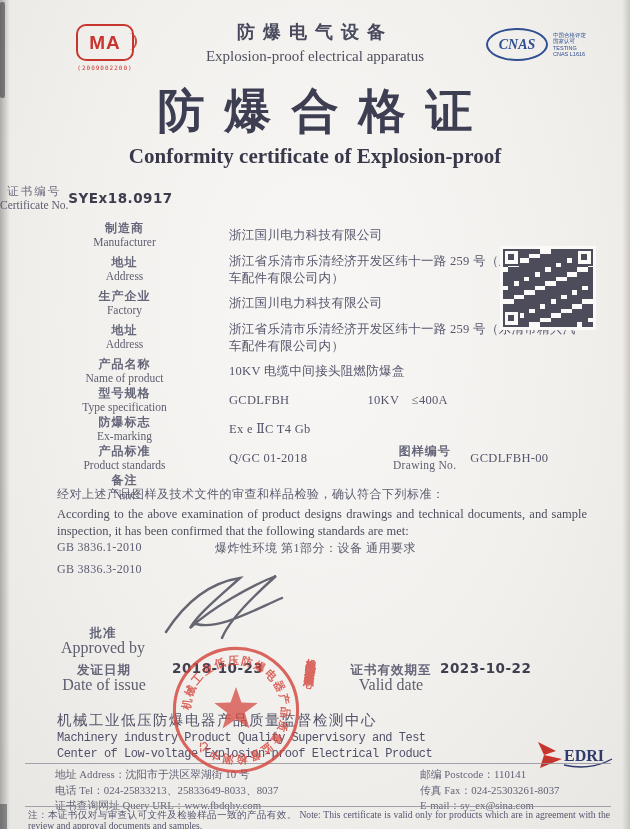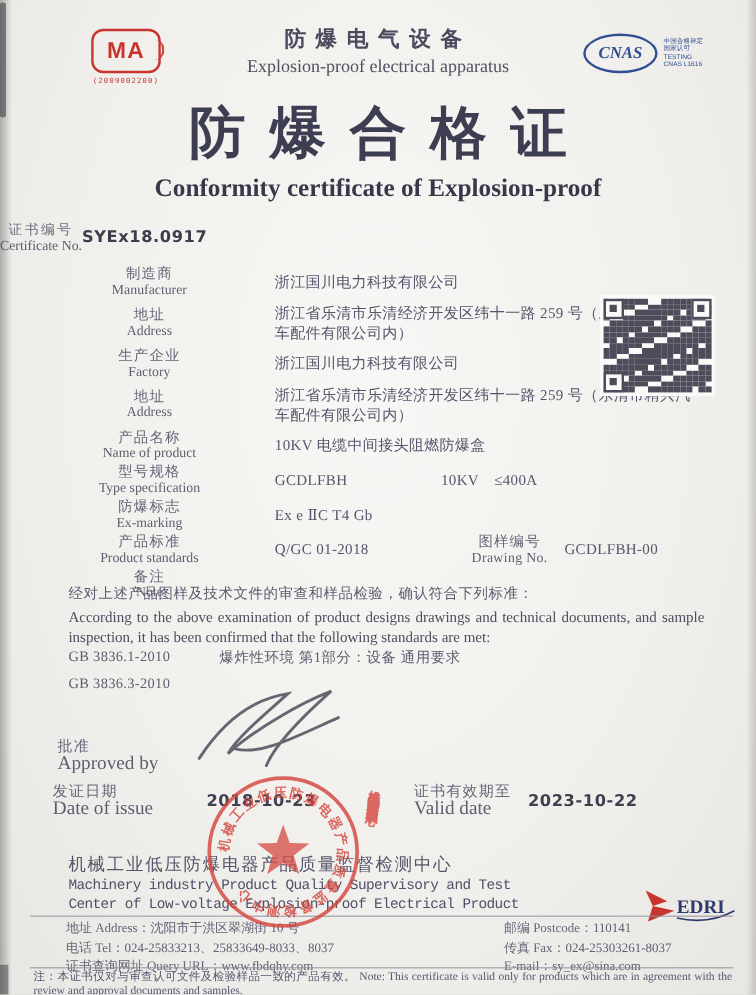--- a/index.html
+++ b/index.html
@@ -33,38 +33,38 @@
   .certno{position:absolute;left:0;right:0;top:184px;display:flex;justify-content:flex-start;align-items:center;}
   .certno-label{text-align:center;}
   .certno-zh{font-size:11.5px;color:#6b6b7d;letter-spacing:2px;}
   .certno-en{font-size:11.5px;color:#5c5c6e;}
   .certno-value{font-size:13.5px;font-weight:600;color:#3c3c4c;font-family:"DejaVu Sans",sans-serif;letter-spacing:.5px;}
   
   .fields{position:absolute;left:0;top:221px;width:630px;}
   .frow{display:flex;align-items:center;min-height:27px;padding:1px 0;}
   .frow.tall{min-height:37px;}
   .flabel{width:215px;box-sizing:border-box;padding-left:34px;text-align:center;flex-shrink:0;}
-  .lzh{font-size:12px;color:#66667a;letter-spacing:1px;line-height:13.5px;}
+  .lzh{font-size:12px;color:#66667a;letter-spacing:1px;line-height:13.5px;font-weight:bold;}
   .len{font-size:11.5px;color:#5e5e70;line-height:13px;}
   .fvalue{margin-left:14px;font-size:12.5px;color:#55556c;max-width:352px;line-height:17px;letter-spacing:.3px;}
   .fvalue .v2{margin-left:78px;}
   .frow-split .fvalue{display:flex;align-items:center;max-width:400px;}
   .frow-split .fvalue .v1{width:112px;}
   .label2{text-align:center;margin-left:52px;}
   .v3{margin-left:14px;}
   
   .statement{position:absolute;left:57px;top:486px;width:530px;}
   .st-zh{font-size:12px;letter-spacing:.5px;color:#5c5c70;margin-bottom:3px;}
   .st-en{font-size:12.5px;color:#4e4e60;text-align:justify;line-height:16.5px;}
   .standards{position:absolute;left:57px;top:540px;}
   .std-row{display:flex;margin-bottom:5px;font-size:12px;color:#5c5c70;}
   .std-code{width:100px;font-family:"Liberation Serif",serif;letter-spacing:.3px;}
-  .std-desc{margin-left:26px;letter-spacing:.5px;}
-  
-  .al{position:absolute;}
+  .std-desc{margin-left:58px;letter-spacing:.5px;}
+  
+  .al{position:absolute;text-align:center;margin-top:11px;}
   .al .lzh{font-size:12.5px;}
   .al .len{font-size:16px;}
   .approve-label{left:48px;top:616px;width:110px;}
   .issue-label{left:44px;top:653px;width:120px;}
   .valid-label{left:345px;top:653px;width:92px;}
   .date-val{position:absolute;font-size:13.5px;font-weight:700;color:#3f3f50;font-family:"DejaVu Sans",sans-serif;letter-spacing:.5px;}
   .issue-date{left:172px;top:660px;z-index:1;}
   .valid-date{left:440px;top:660px;}
   .signature{position:absolute;left:158px;top:570px;z-index:2;}
   .stamp{position:absolute;left:148px;top:622px;z-index:5;opacity:.82;}

